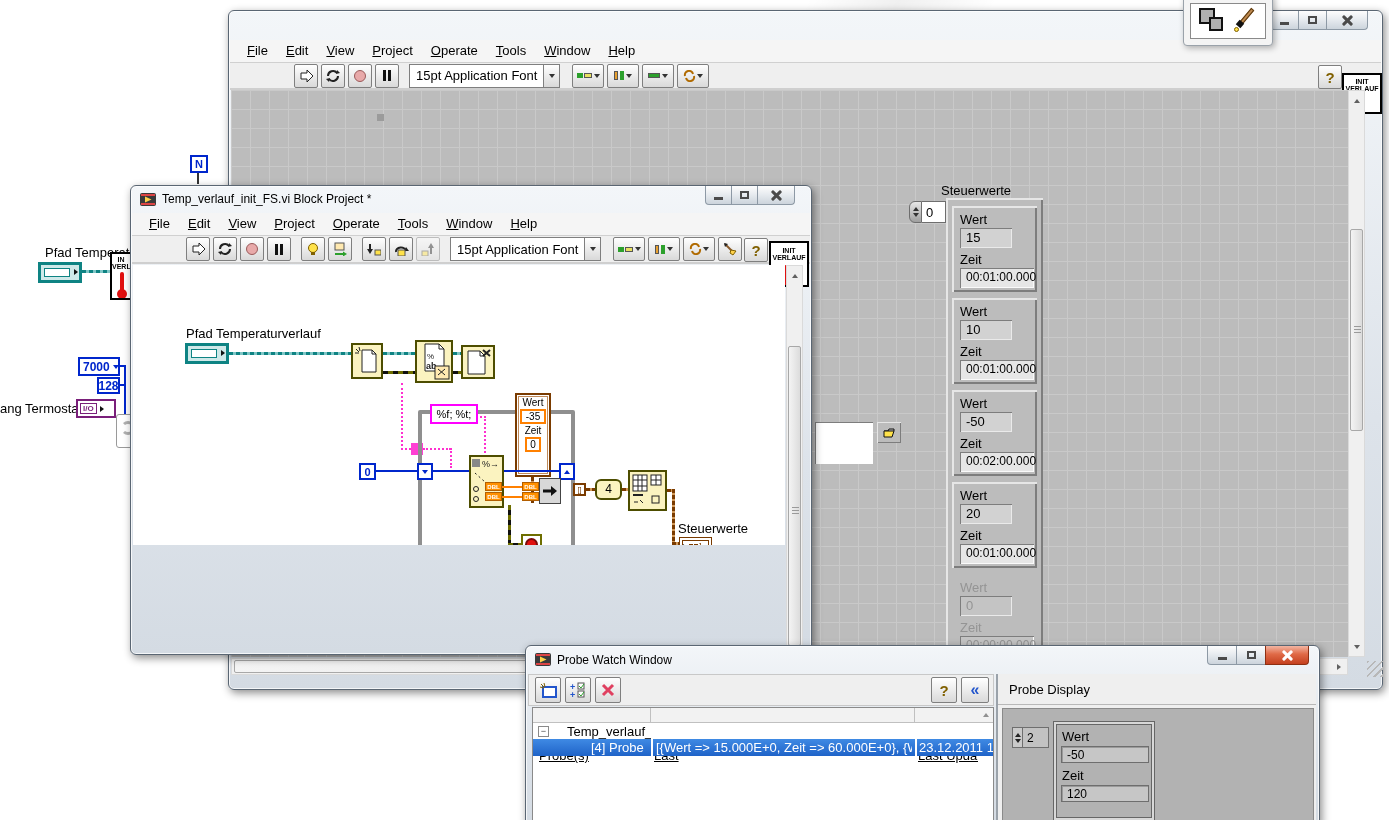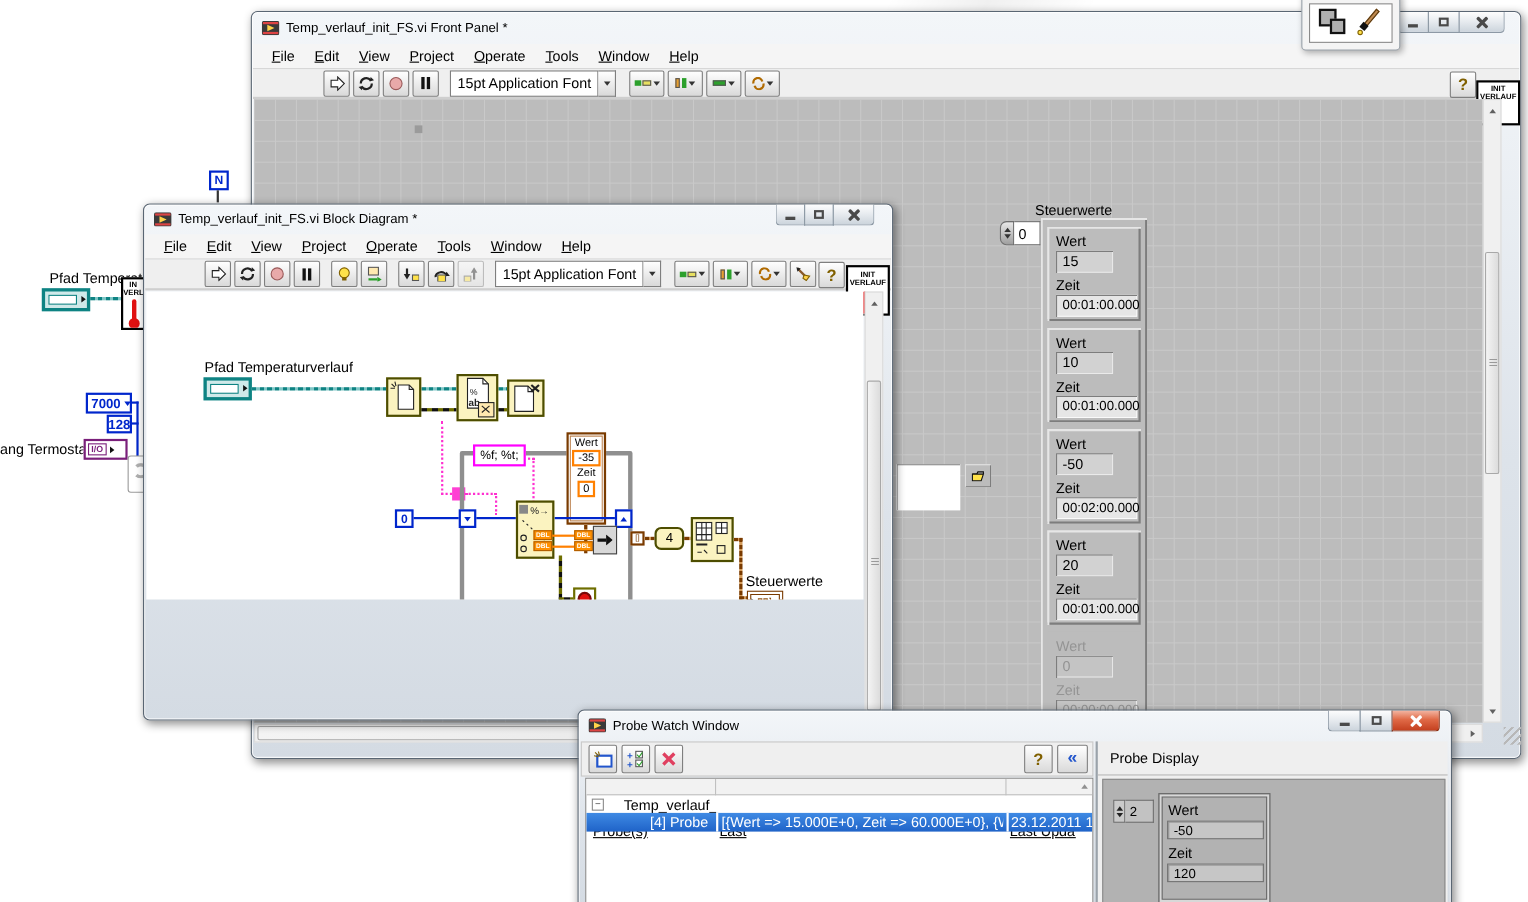--- a/index.html
+++ b/index.html
@@ -142,29 +142,20 @@
       <span class="t-r t-sm" style="color:#111;margin-left:3px;"></span>
     </div>
     <div class="abs" style="left:116px;top:414px;width:24px;height:34px;background:#fff;border:1px solid #9a9a9a;border-radius:3px;">
       <div style="width:14px;height:14px;border:3px solid #b0b0b0;border-radius:50%;margin:6px 0 0 4px;border-left-color:transparent;"></div>
     </div>
   </div>
 
   <div class="abs" style="left:560px;top:0;width:650px;height:120px;background:linear-gradient(115deg,transparent 35%,rgba(0,0,0,.06) 48%,transparent 62%);"></div>
 
   <div class="win" style="left:228px;top:10px;width:1155px;height:680px;">
-    <div class="titlebar">
-      <svg width="16" height="13">
-          <rect x="0" y="0" width="16" height="13" rx="2" fill="#3a3a3a"></rect>
-          <rect x="1" y="1" width="14" height="2" fill="#d44"></rect>
-          <rect x="1" y="10" width="14" height="2" fill="#d44"></rect>
-          <polygon points="5,3.5 11.5,6.5 5,9.5" fill="#ffd24a"></polygon>
-        </svg>
-      <span>Temp_verlauf_init_FS.vi Front Panel *</span>
-    </div>
     <div class="capbtns" style="right:14px;">
       <div class="capbtn" style="width:29px;">
           <span class="g-min"></span>
         </div>
       <div class="capbtn" style="width:29px;">
           <span class="g-max"></span>
         </div>
       <div class="capbtn" style="width:42px;">
           <span class="g-x">
             <i></i>
@@ -324,21 +315,21 @@
   </div>
 
   <div class="win" style="left:130px;top:185px;width:682px;height:470px;">
     <div class="titlebar" style="height:26px;">
       <svg width="16" height="13">
           <rect x="0" y="0" width="16" height="13" rx="2" fill="#3a3a3a"></rect>
           <rect x="1" y="1" width="14" height="2" fill="#d44"></rect>
           <rect x="1" y="10" width="14" height="2" fill="#d44"></rect>
           <polygon points="5,3.5 11.5,6.5 5,9.5" fill="#ffd24a"></polygon>
         </svg>
-      <span>Temp_verlauf_init_FS.vi Block Diagram *</span>
+      <span>Temp_verlauf_init_FS.vi Block Project *</span>
     </div>
     <div class="capbtns" style="right:16px;">
       <div class="capbtn" style="width:27px;">
           <span class="g-min"></span>
         </div>
       <div class="capbtn" style="width:27px;">
           <span class="g-max"></span>
         </div>
       <div class="capbtn" style="width:38px;">
           <span class="g-x">

